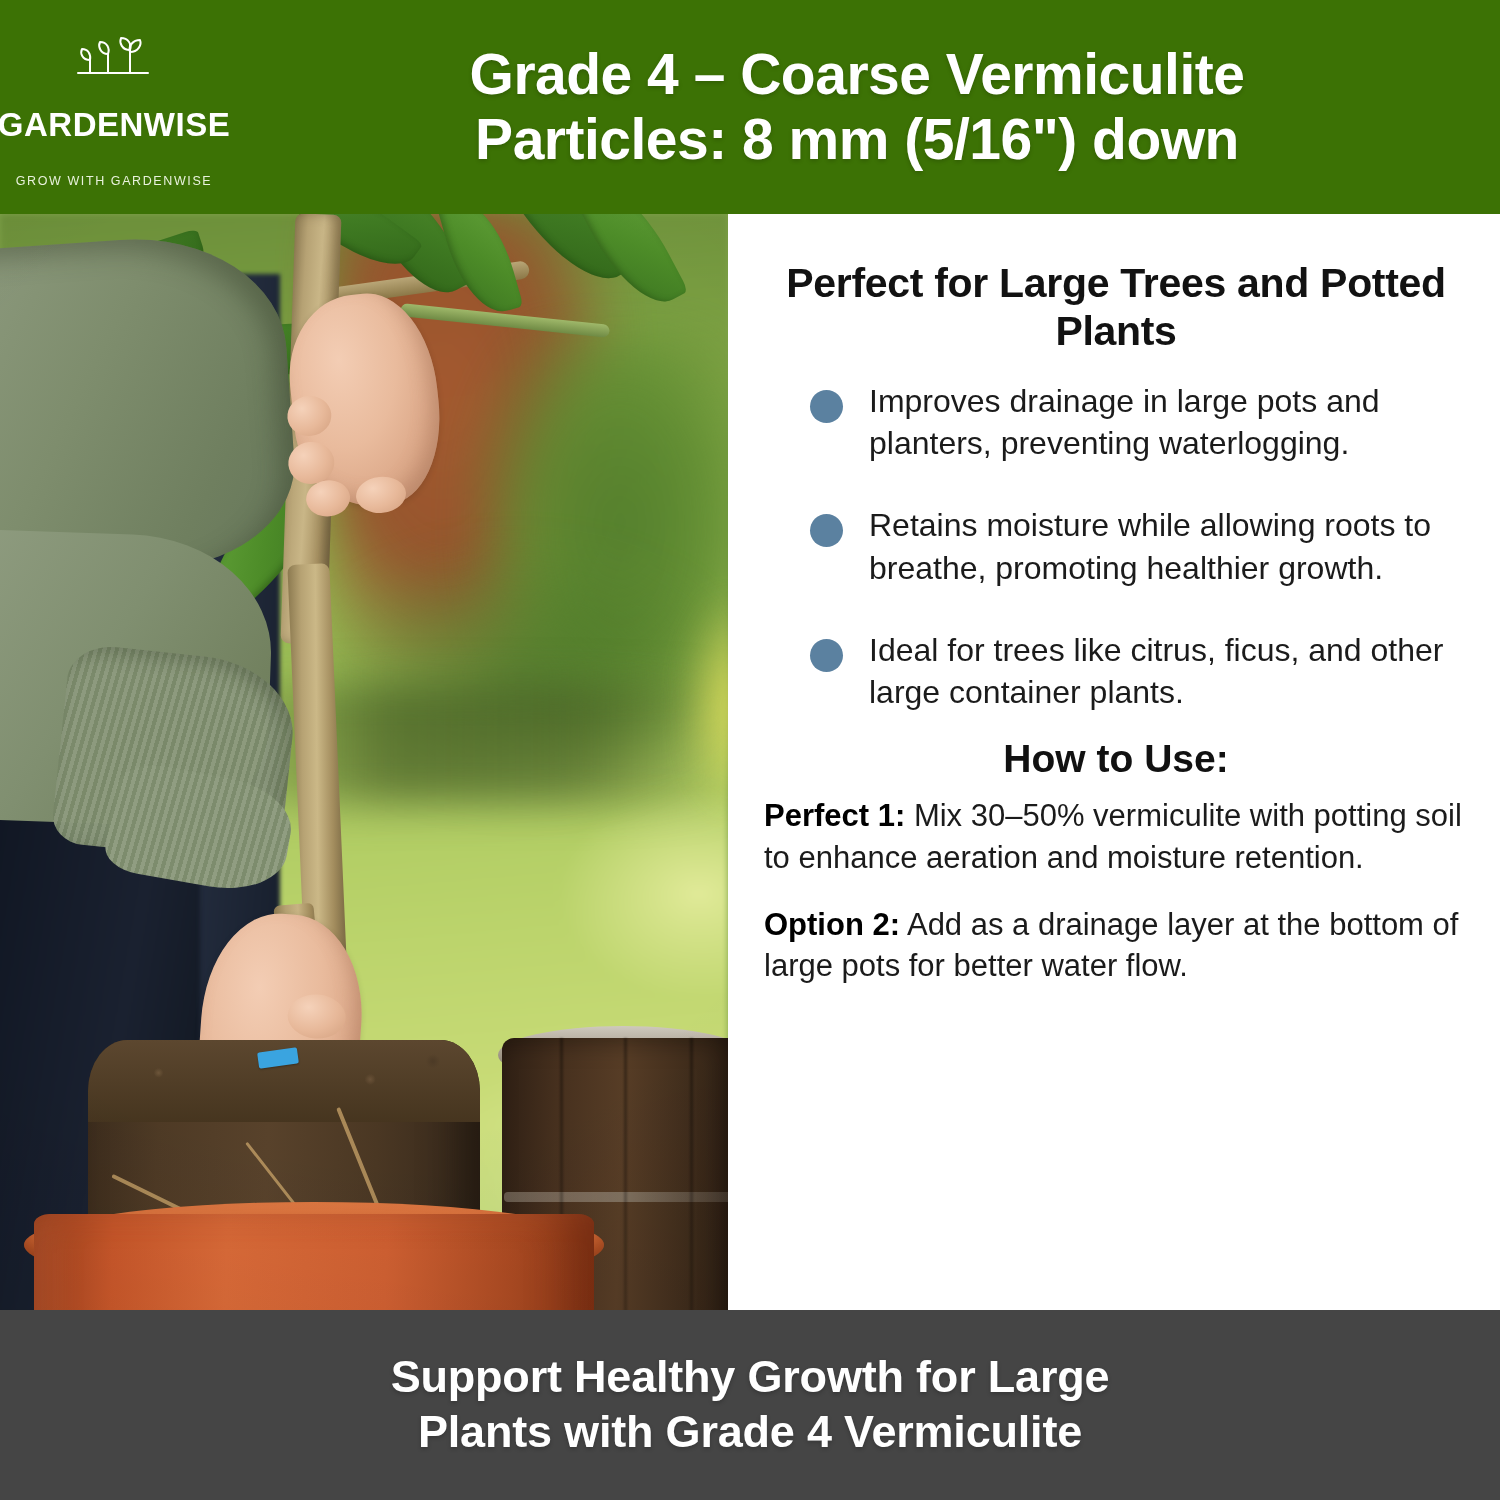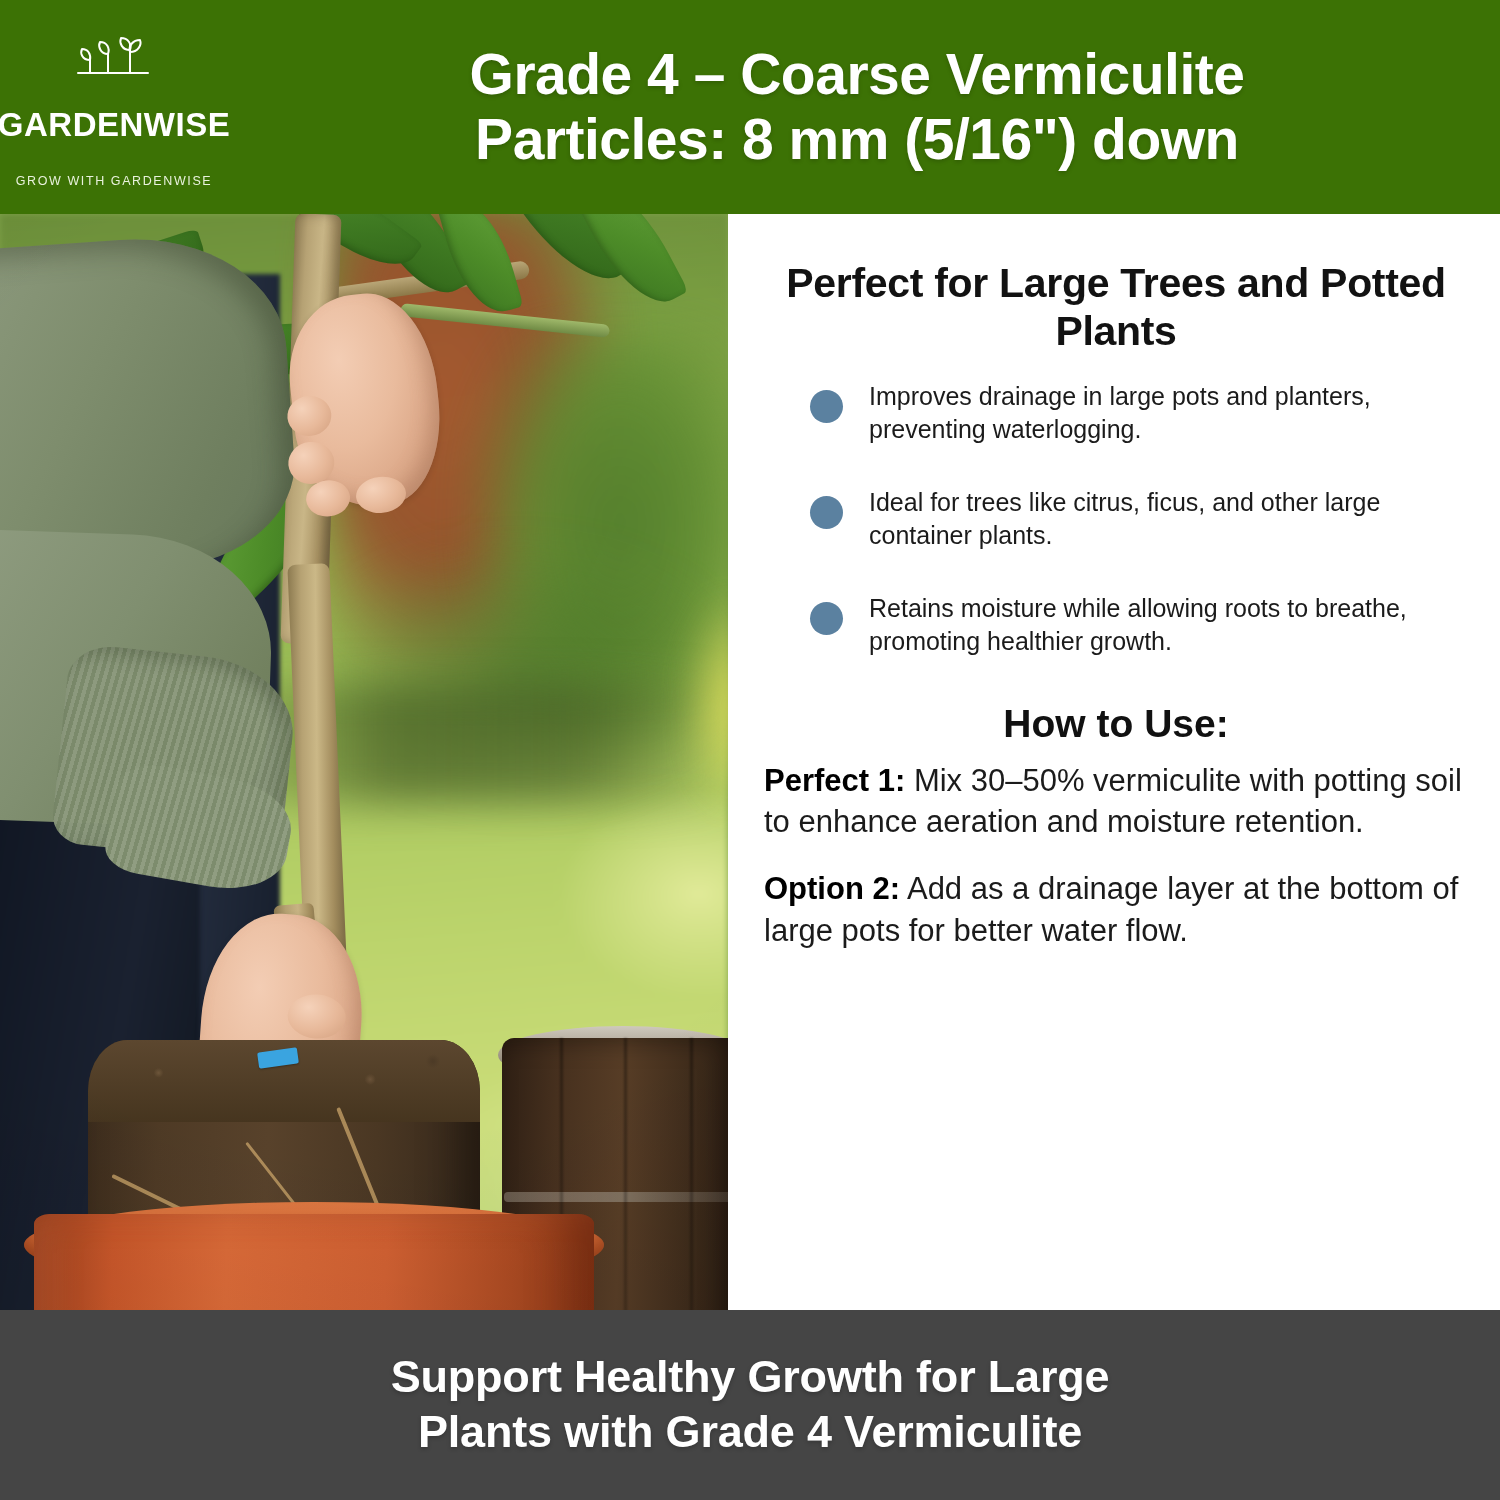--- a/index.html
+++ b/index.html
@@ -276,24 +276,24 @@
   .bullets{margin:0;padding:0;list-style:none;}
   .bullet{
     display:flex;align-items:flex-start;margin:0 0 40px 0;padding-left:46px;
   }
   .bullet:last-child{margin-bottom:0;}
   .dot{
     flex:0 0 auto;width:33px;height:33px;border-radius:50%;
     background:#5b81a0;margin-top:10px;margin-right:26px;
   }
   .bullet-text{
-    font-size:25px;line-height:1.32;color:#1b1b1b;font-weight:400;
+    font-size:32px;line-height:1.32;color:#1b1b1b;font-weight:400;
   }
   .howto{
-    margin-top:44px;
+    margin-top:24px;
   }
   .howto-title{
     font-size:39px;font-weight:700;color:#111111;text-align:center;margin:0 0 14px 0;
   }
   .option{
     font-size:31px;line-height:1.33;color:#1b1b1b;margin:0 0 26px 0;
   }
   .option:last-child{margin-bottom:0;}
   .option b{font-weight:700;color:#000;}
 
@@ -421,25 +421,25 @@
     <div class="panel">
       <h2 class="panel-heading">Perfect for Large Trees and Potted Plants</h2>
 
       <ul class="bullets">
         <li class="bullet">
           <span class="dot"></span>
           <span class="bullet-text">Improves drainage in large pots and planters, preventing waterlogging.</span>
         </li>
         <li class="bullet">
           <span class="dot"></span>
-          <span class="bullet-text">Ideal for trees like citrus, ficus, and other large container plants.</span>
+          <span class="bullet-text">Retains moisture while allowing roots to breathe, promoting healthier growth.</span>
         </li>
         <li class="bullet">
           <span class="dot"></span>
-          <span class="bullet-text">Retains moisture while allowing roots to breathe, promoting healthier growth.</span>
+          <span class="bullet-text">Ideal for trees like citrus, ficus, and other large container plants.</span>
         </li>
       </ul>
 
       <div class="howto">
         <h3 class="howto-title">How to Use:</h3>
         <p class="option">
           <b>Perfect 1:</b><span> Mix 30–50% vermiculite with potting soil to enhance aeration and moisture retention.</span>
         </p>
         <p class="option">
           <b>Option 2:</b><span> Add as a drainage layer at the bottom of large pots for better water flow.</span>

